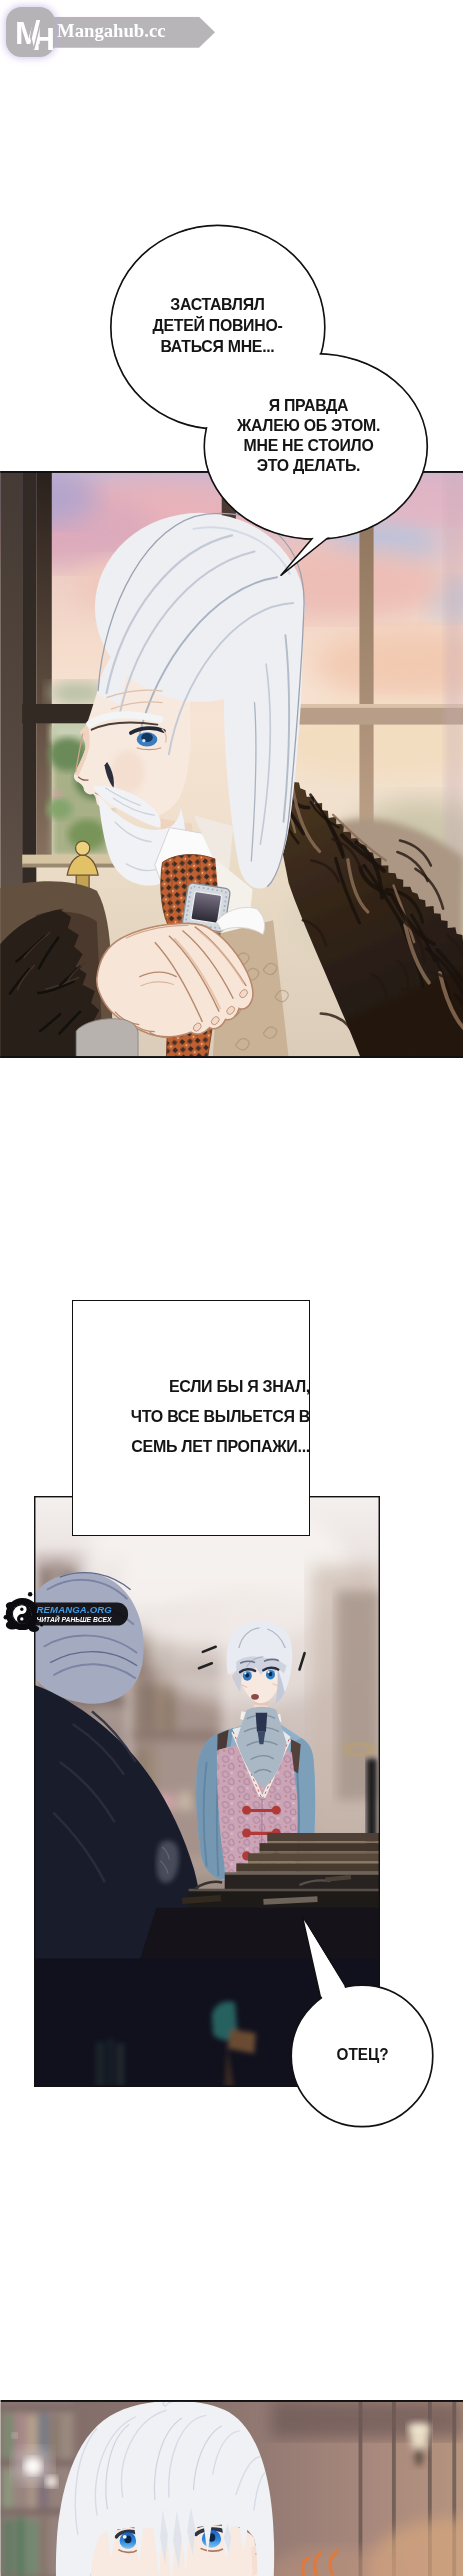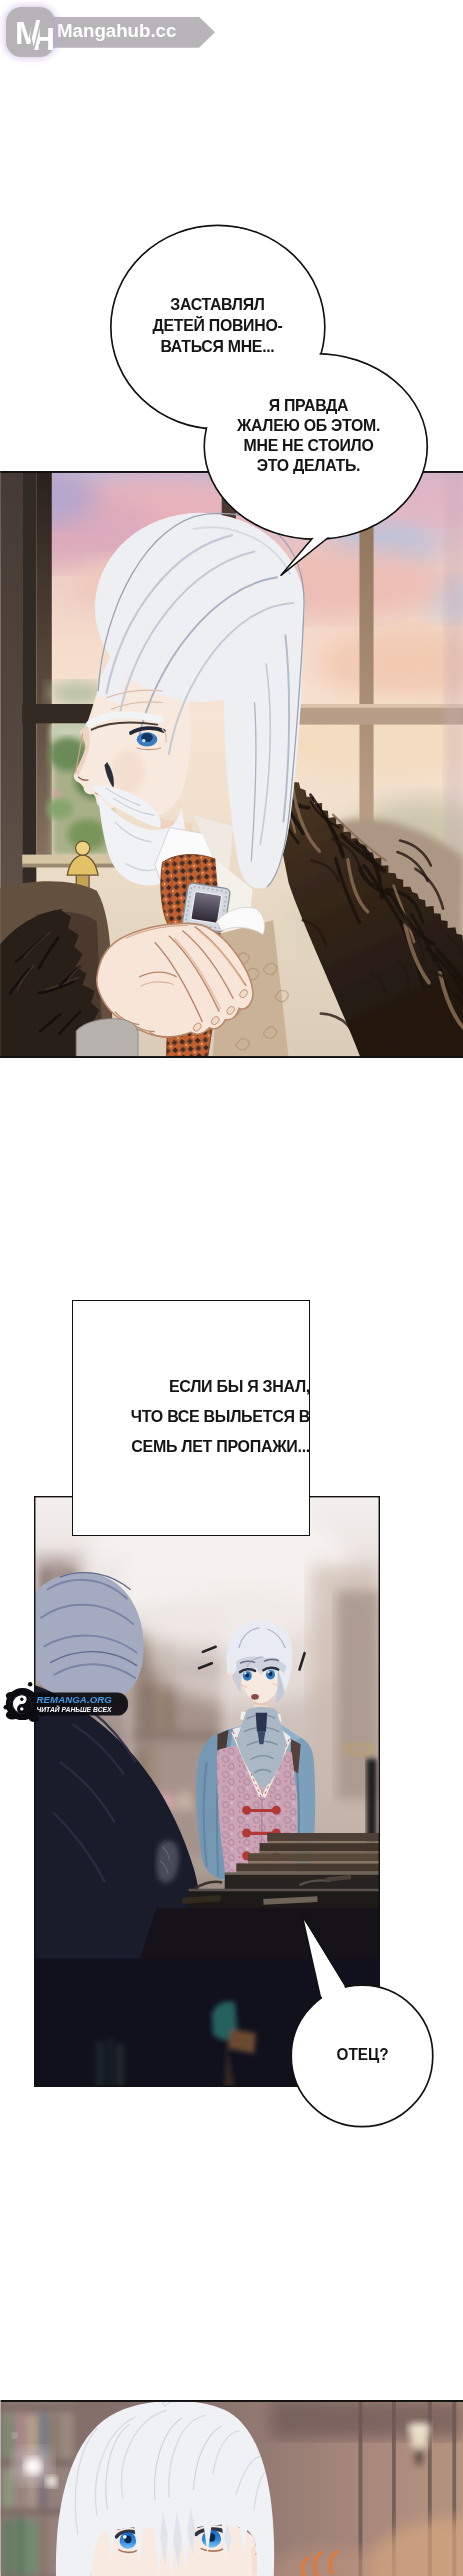--- a/index.html
+++ b/index.html
@@ -7,21 +7,21 @@
 .abs{position:absolute;}
 .btxt{position:absolute;text-align:center;font-weight:bold;color:#151515;font-family:"Liberation Sans",sans-serif;}
 </style>
 </head>
 <body>
 
 <div class="abs" style="left:0;top:0;width:232px;height:64px;">
 
   <div class="abs" style="left:26px;top:16.7px;width:189px;height:31px;background:#b7b5b8;clip-path:polygon(0 0,173px 0,189px 15.5px,173px 31px,0 31px);filter:drop-shadow(0 0 3.9px rgba(235,190,220,.8));"></div>
 
-  <div class="abs" style="left:57px;top:20px;width:155px;font-family:Liberation Sans, sans-serif;font-weight:bold;font-size:18.7px;color:#ffffff;letter-spacing:0px;">Mangahub.cc</div>
+  <div class="abs" style="left:57px;top:20px;width:155px;font-family:Liberation Serif, serif;font-weight:bold;font-size:18.7px;color:#ffffff;letter-spacing:0px;">Mangahub.cc</div>
 
   <div class="abs" style="left:6.4px;top:7px;width:49px;height:50px;background:#b5b3b6;border-radius:15.5px;box-shadow:0 0 6.4px 1.9px rgba(190,170,230,.55);"></div>
 
   <svg class="abs" style="left:6.4px;top:7px;" width="49" height="50" viewBox="0 0 76 77">
     <text x="14" y="57" font-family="Liberation Sans" font-weight="bold" font-size="50" fill="#ffffff">M</text>
     <text x="40" y="67" font-family="Liberation Sans" font-weight="bold" font-size="50" fill="#ffffff">H</text>
     <polygon points="42,18 56,18 44,66 37,47" fill="#b5b3b6"></polygon>
     <polygon points="47,20 53,20 43,61 40,48" fill="#ffffff"></polygon>
   </svg>
 </div>
@@ -601,21 +601,21 @@
   <path d="M300,870 L310,933 L296,933 Z" fill="#3a2c20"></path>
 </g>
 
 <rect x="1" y="1" width="535" height="931" fill="none" stroke="#111111" stroke-width="2.5"></rect>
 </svg>
 
 <div class="abs" style="left:72px;top:1300px;width:238px;height:236px;background:#ffffff;border:1.3px solid #111111;box-sizing:border-box;"></div>
 
 <div class="btxt" style="left:72px;top:1372px;width:238px;font-size:16px;line-height:30px;letter-spacing:-0.3px;text-align:right;">ЕСЛИ БЫ Я ЗНАЛ,<br>ЧТО ВСЕ ВЫЛЬЕТСЯ В<br>СЕМЬ ЛЕТ ПРОПАЖИ...</div>
 
-<div class="abs" style="left:0px;top:1674px;width:155px;height:64px;">
+<div class="abs" style="left:0px;top:1584px;width:155px;height:64px;">
 <svg width="155" height="64" viewBox="0 0 240 100">
 
   <g fill="#0b0b10">
     <ellipse cx="34" cy="47" rx="26" ry="25"></ellipse>
     <ellipse cx="16" cy="34" rx="8" ry="6"></ellipse>
     <ellipse cx="18" cy="64" rx="10" ry="7"></ellipse>
     <ellipse cx="52" cy="70" rx="8" ry="5"></ellipse>
     <circle cx="8" cy="52" r="3.5"></circle>
     <circle cx="46" cy="16" r="3.5"></circle>
     <circle cx="64" cy="64" r="2.5"></circle>

